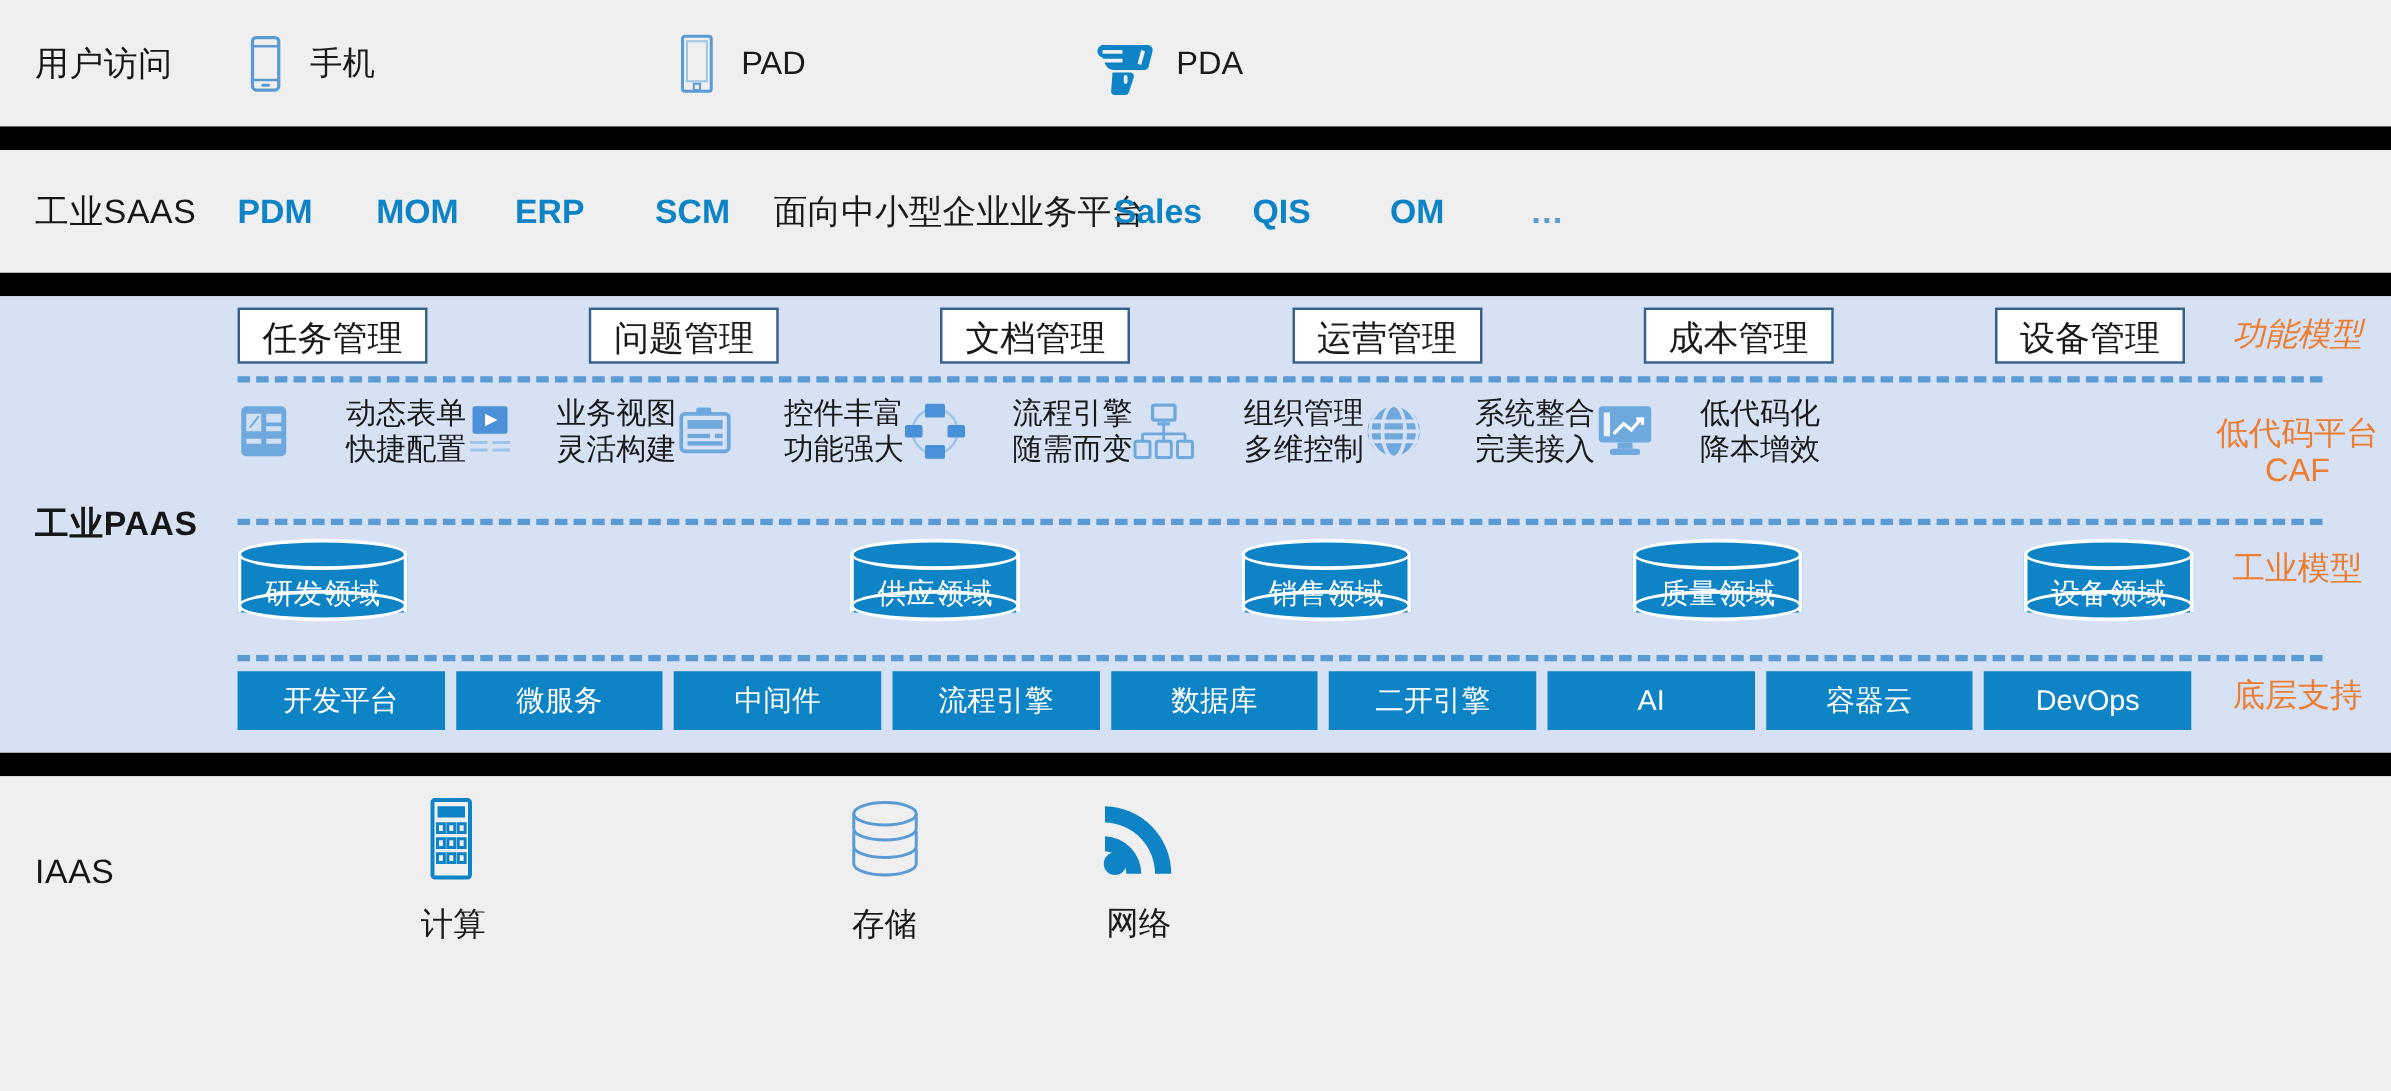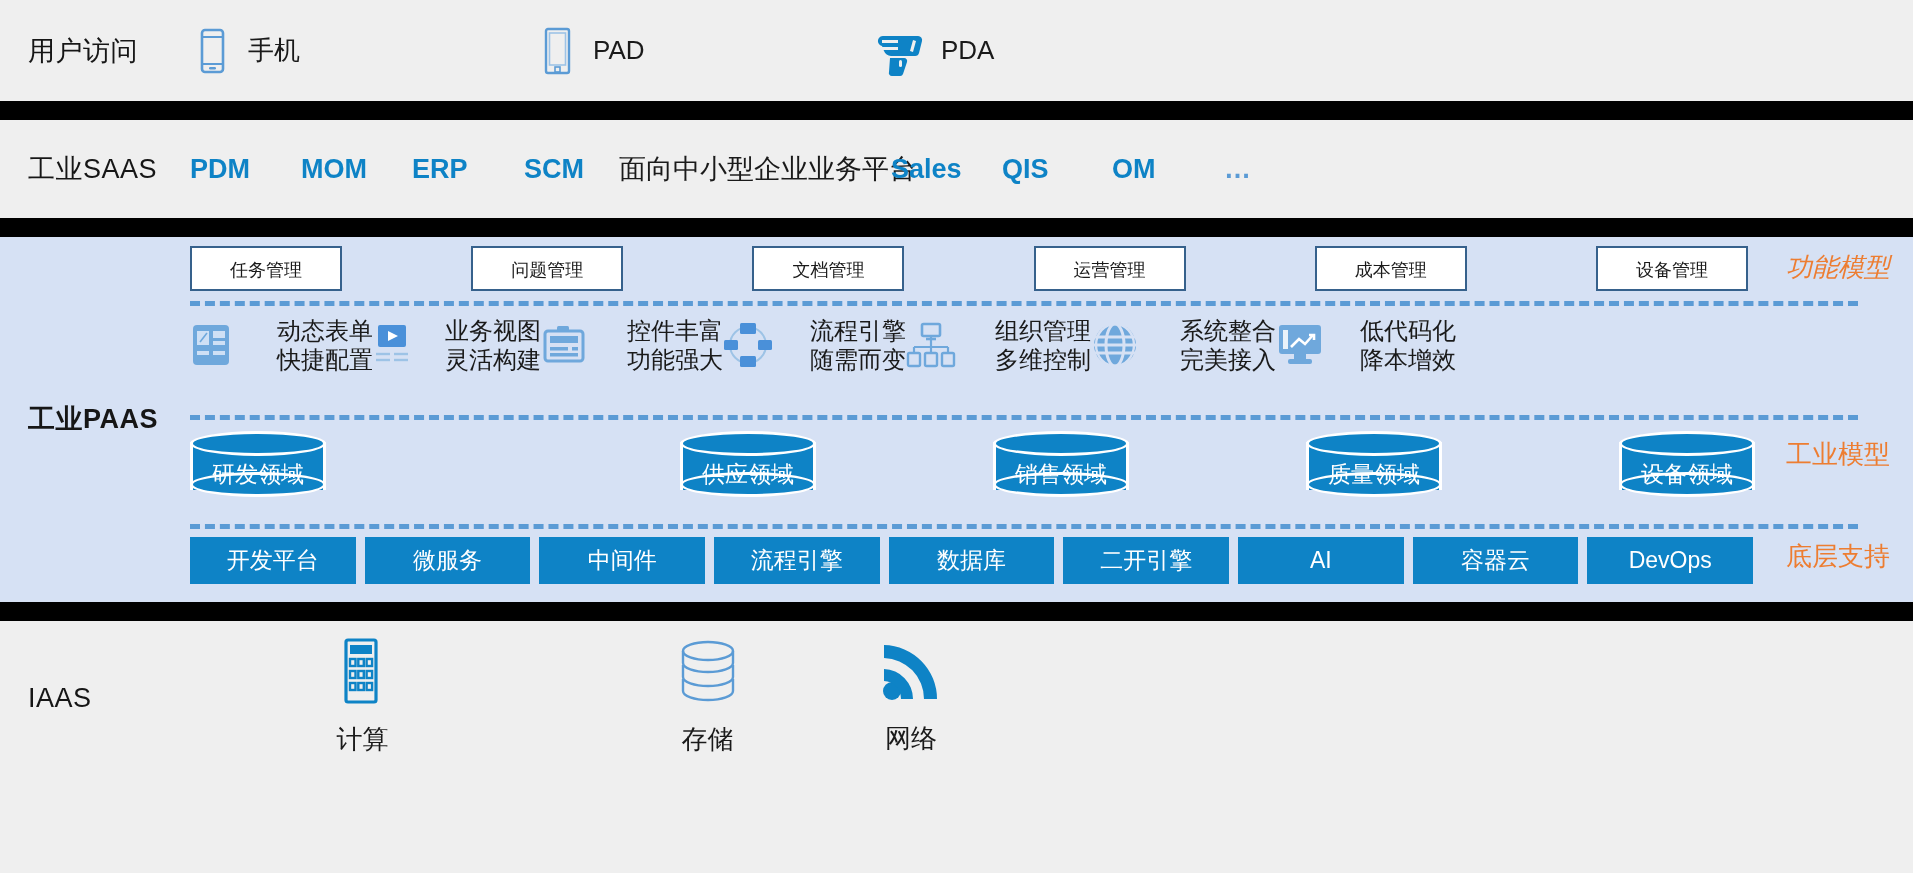--- a/index.html
+++ b/index.html
@@ -71,21 +71,21 @@
   .rt-func{top:16px;font-style:italic;}
   .rt-caf{top:95px;}
   .rt-ind{top:203px;}
   .rt-base{top:305px;}
 
   
   .func-row{position:absolute;left:0;top:9px;right:165px;display:flex;}
   .func-box{
     background:#ffffff;border:2px solid #36618c;
     height:45px;line-height:45px;text-align:center;
-    font-size:18px;color:#1a1a1a;box-sizing:border-box;
+    font-size:28px;color:#1a1a1a;box-sizing:border-box;
   }
   .fb-w{width:152px;}
   .fb-gap{flex:1;}
 
   
   .feat-row{position:absolute;left:0;top:79px;right:150px;display:flex;}
   .feat{display:flex;align-items:center;gap:9px;justify-content:space-between;}
   .feat .ftxt{
     font-size:24px;color:#1a1a1a;line-height:1.22;white-space:pre-line;
   }
@@ -340,20 +340,22 @@
               <path d="M33 13 h5 v5" fill="none" stroke="#ffffff" stroke-width="2.6"></path>
               <rect x="18" y="32" width="12" height="5" fill="#6fa8dc"></rect>
               <rect x="12" y="37" width="24" height="5" rx="2" fill="#6fa8dc"></rect>
             </svg>
           </span>
           <span class="ftxt">低代码化
 降本增效</span>
         </div>
 
       </div>
+      <div class="right-tag rt-caf">低代码平台
+CAF</div>
 
       <div class="dash d2"></div>
 
       <div class="cyl-row">
         <div class="cyl-wrap">
             <div class="cyl">
               <div class="body"></div>
               <div class="bot"></div>
               <div class="top"></div>
               <div class="ctxt">研发领域</div>

